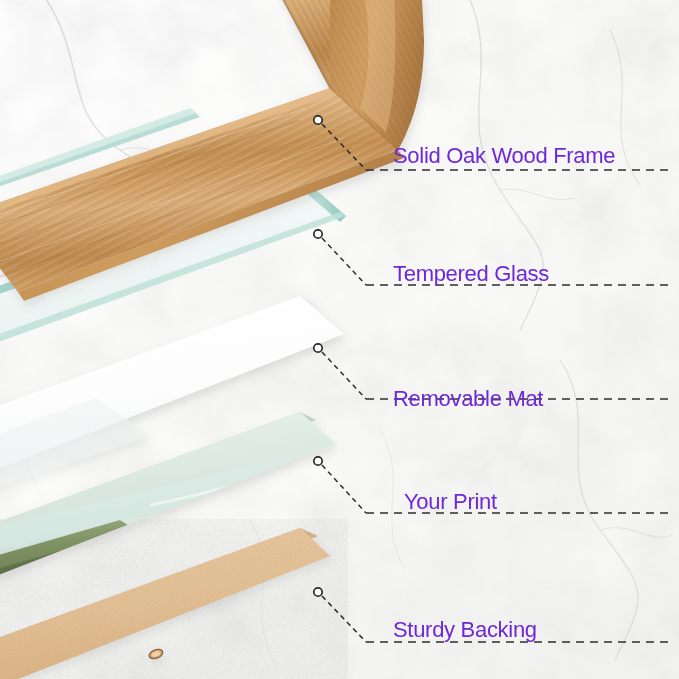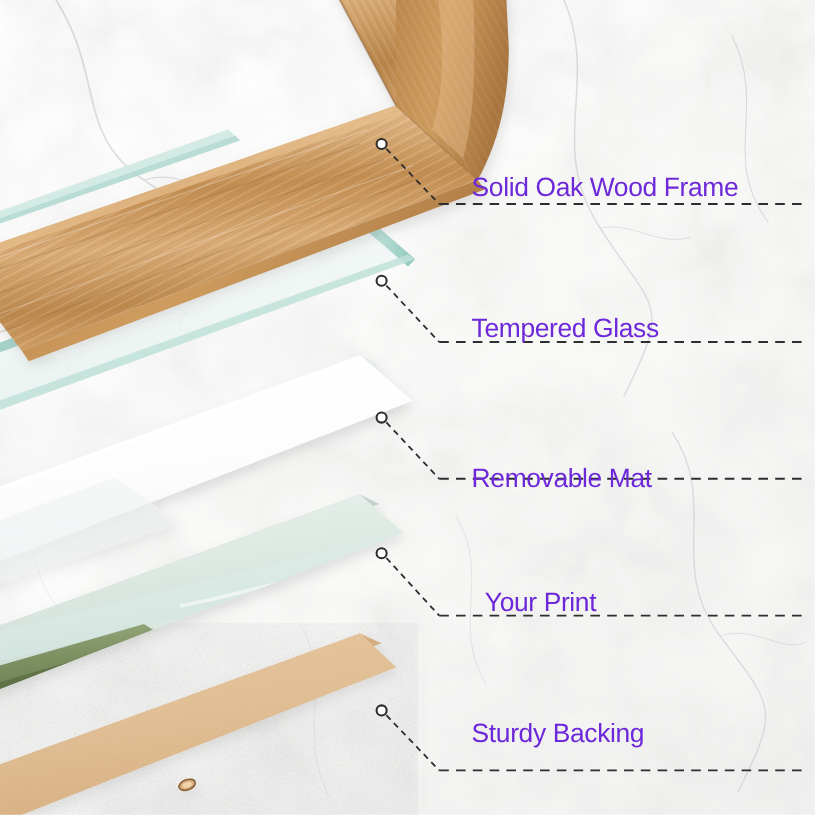--- a/index.html
+++ b/index.html
@@ -274,15 +274,15 @@
           <circle cx="318" cy="592" r="4.2" fill="#ffffff" stroke="#2b2b2b" stroke-width="1.7"></circle>
         </g>
       </g>
   </svg>
 
   <div id="label-layer">
       <div class="callout-text" style="left: 393px; top: 145px;">Solid Oak Wood Frame</div>
       <div class="callout-text" style="left: 393px; top: 263px;">Tempered Glass</div>
       <div class="callout-text" style="left: 393px; top: 388px;">Removable Mat</div>
       <div class="callout-text" style="left: 404px; top: 491px;">Your Print</div>
-      <div class="callout-text" style="left: 393px; top: 600px;">Sturdy Backing</div>
+      <div class="callout-text" style="left: 393px; top: 619px;">Sturdy Backing</div>
     </div>
 </div>
 
 </body></html>

